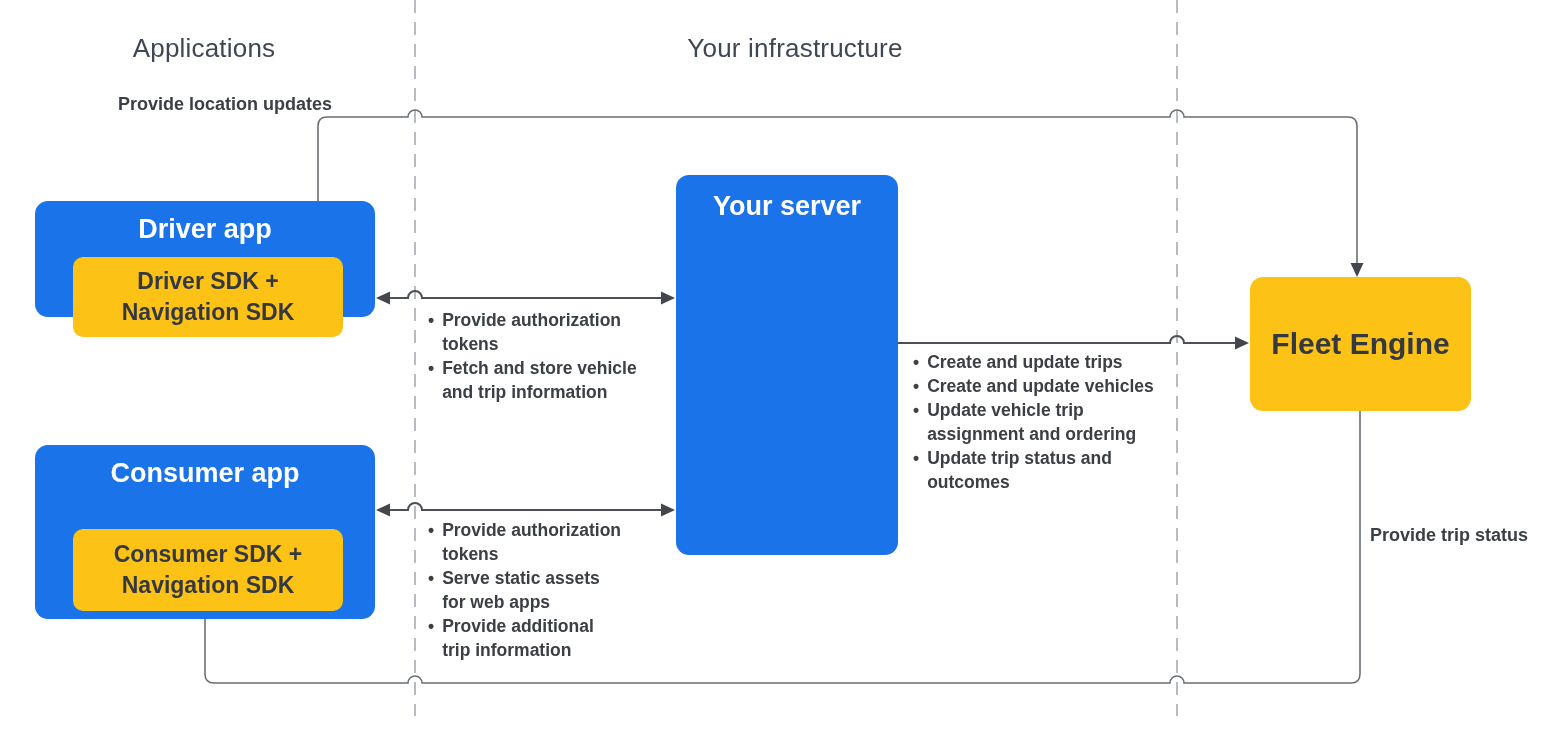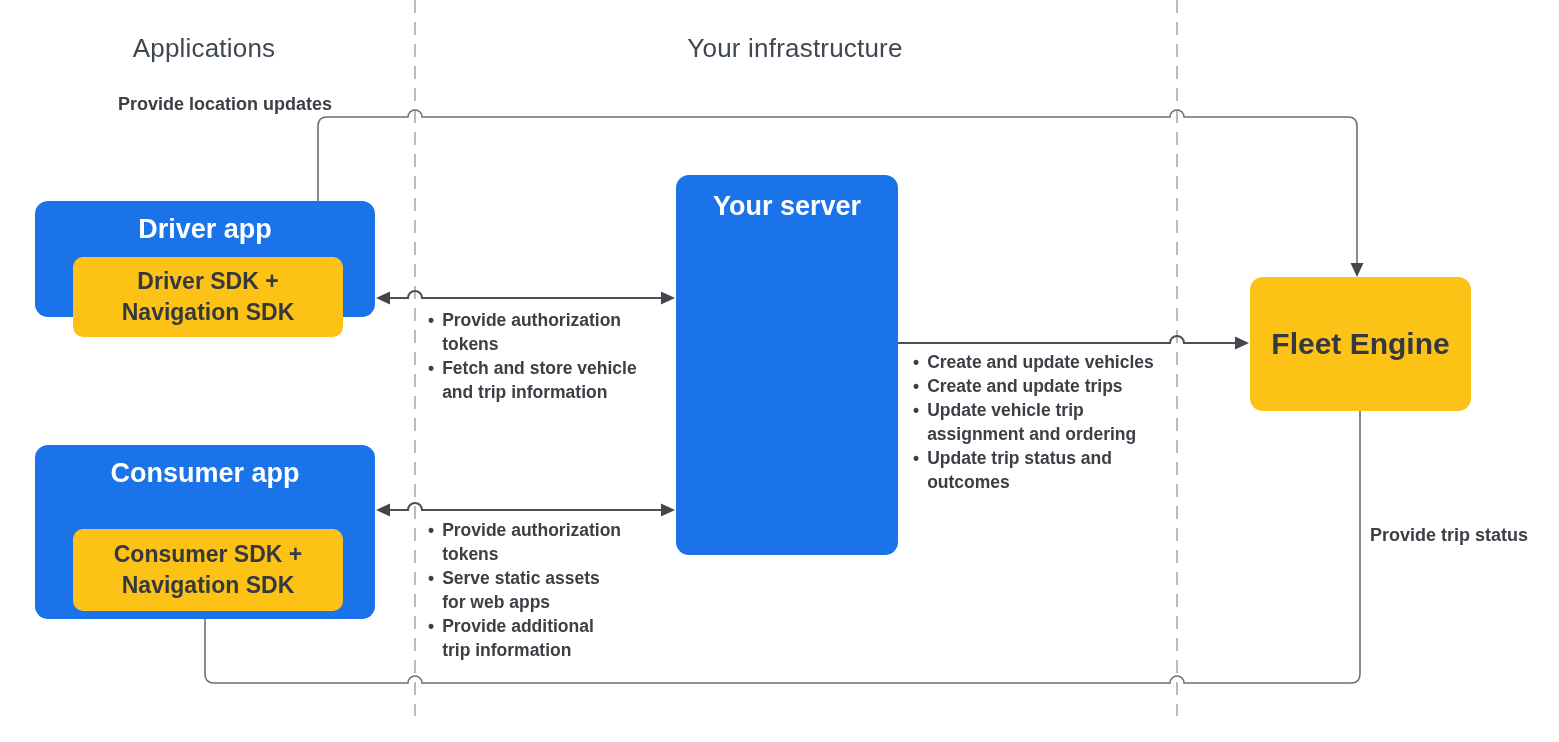--- a/index.html
+++ b/index.html
@@ -150,24 +150,24 @@
 for web apps</span>
       </div>
     <div class="bi">
         <span class="bt">Provide additional
 trip information</span>
       </div>
   </div>
 
   <div class="bullets bl-3">
     <div class="bi">
-        <span class="bt">Create and update vehicles</span>
+        <span class="bt">Create and update trips</span>
       </div>
     <div class="bi">
-        <span class="bt">Create and update trips</span>
+        <span class="bt">Create and update vehicles</span>
       </div>
     <div class="bi">
         <span class="bt">Update vehicle trip
 assignment and ordering</span>
       </div>
     <div class="bi">
         <span class="bt">Update trip status and
 outcomes</span>
       </div>
   </div>

